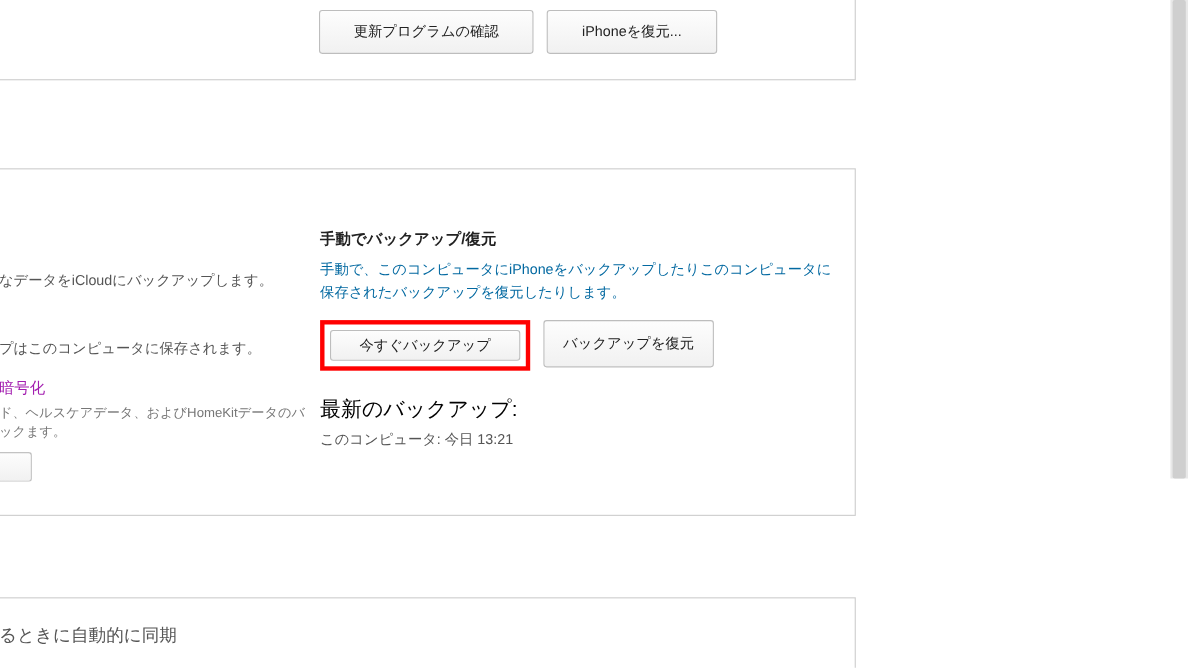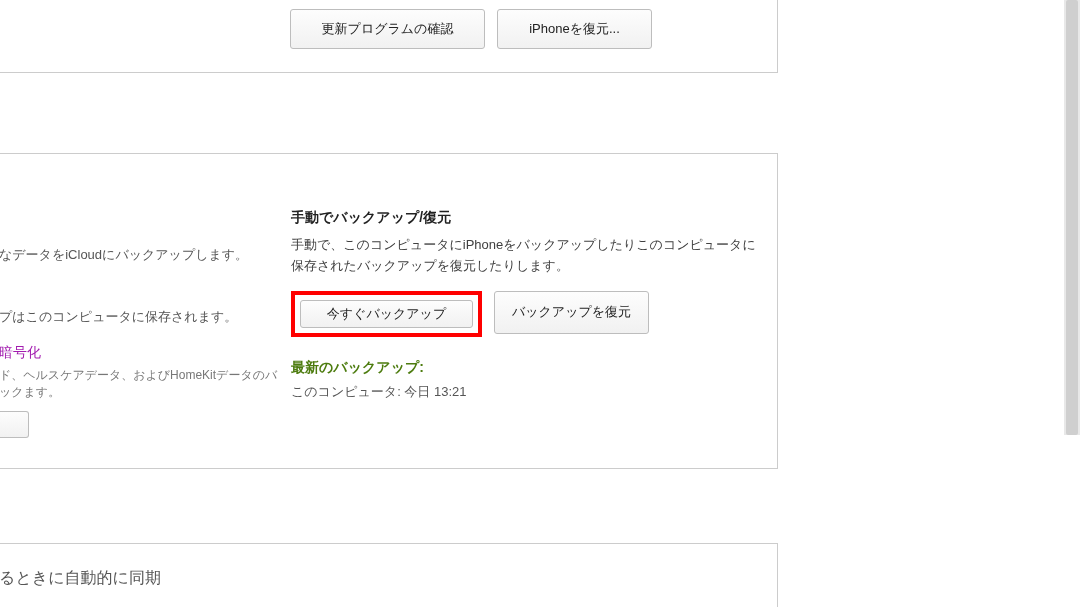--- a/index.html
+++ b/index.html
@@ -67,43 +67,43 @@
       margin-top: 20px;
     }
     .heading {
       font-weight: bold;
       font-size: 14px;
       margin-bottom: 8px;
       color: #222;
     }
     .desc {
       font-size: 13px;
-      color: #404040;
+      color: #0369a1;
       line-height: 1.6;
       margin-bottom: 14px;
     }
     .button-row {
       display: flex;
       gap: 12px;
       margin-bottom: 22px;
     }
     .button-row .btn { width: 175px; height: 43px; }
     .button-row .btn.restore { width: 155px; }
     .highlight-box {
       position: relative;
       padding: 5px;
       border: 4px solid #ff0000;
       display: inline-block;
     }
     .highlight-box .btn { width: 173px; height: 28px; }
     .sub-heading {
-      font-weight: bold;
-      font-size: 14px;
+      font-weight: normal;
+      font-size: 19px;
       margin-bottom: 6px;
-      color: #4d7c0f;
+      color: #000000;
     }
     .sub-text {
       font-size: 13px;
       color: #555;
     }
     .left-frag {
       position: absolute;
       color: #555;
       font-size: 13px;
       line-height: 1.5;

